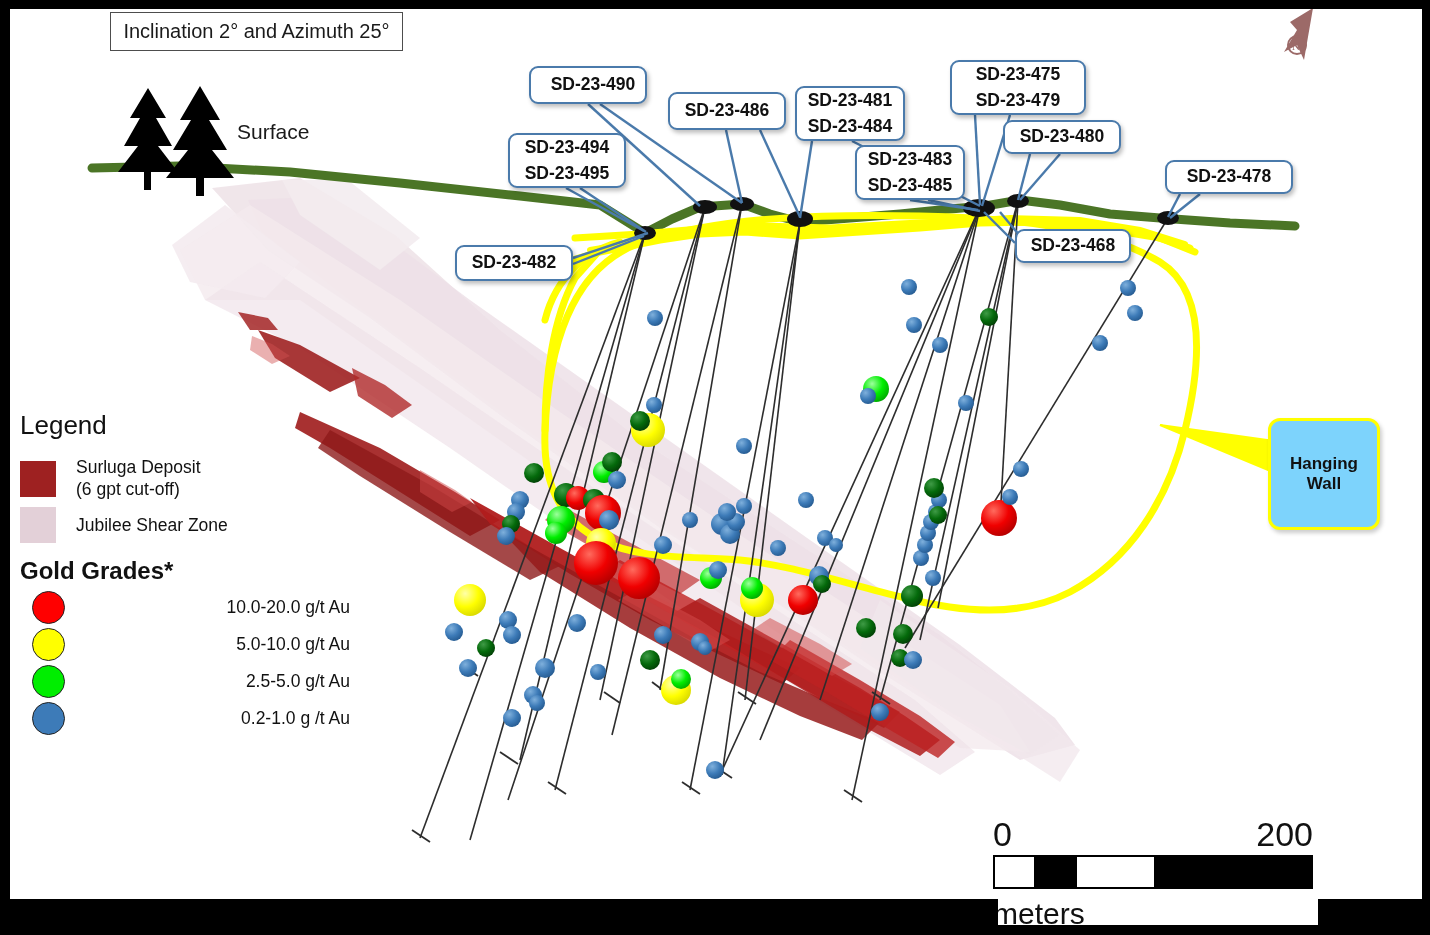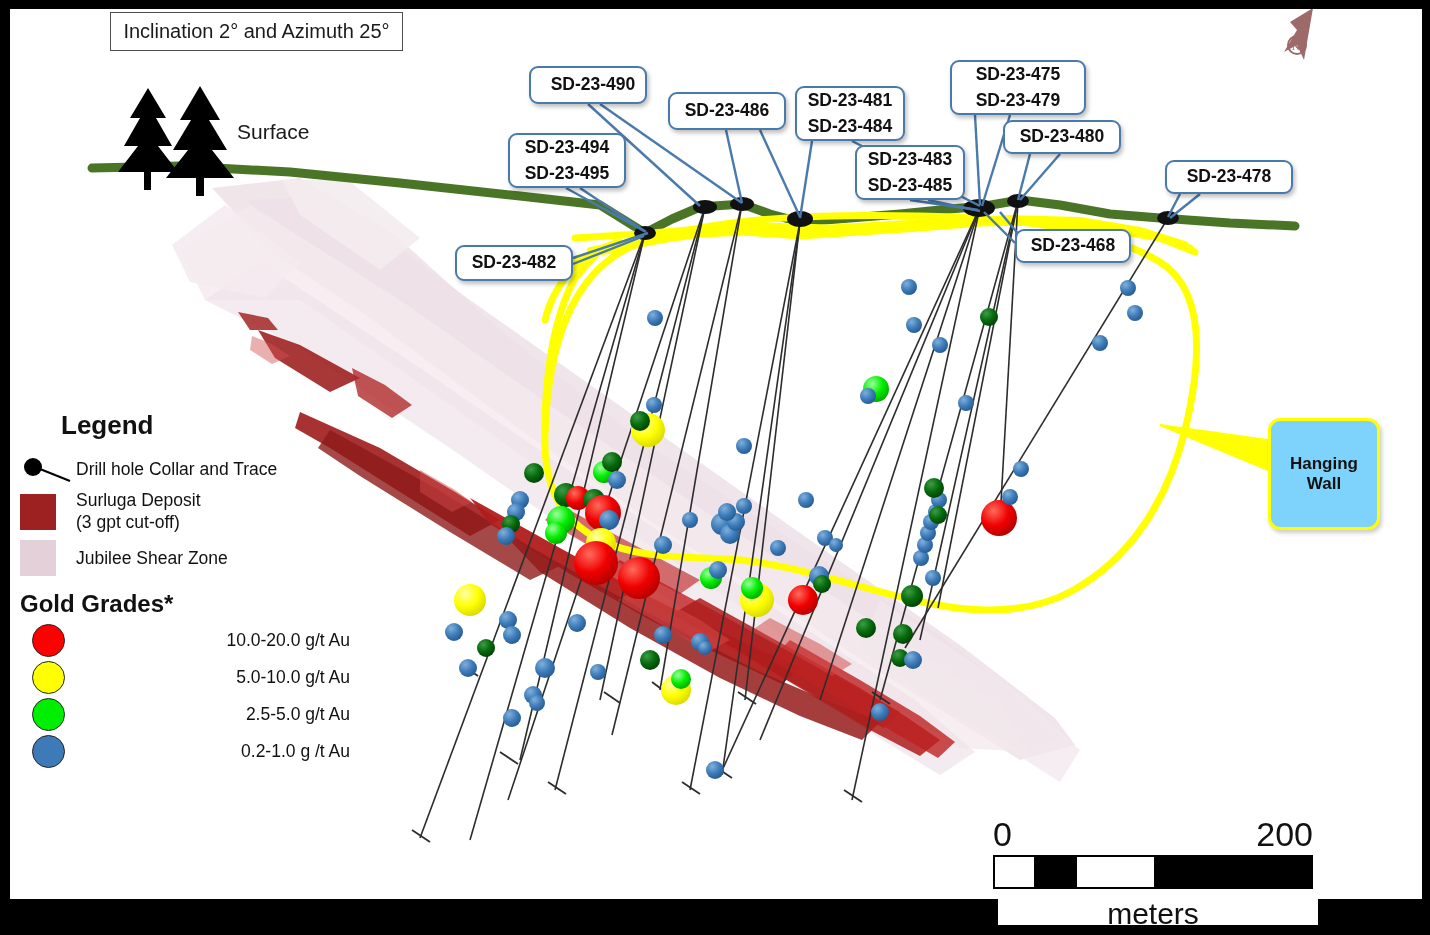--- a/index.html
+++ b/index.html
@@ -40,40 +40,40 @@
   #hangingwall-callout{
     position:absolute;left:1268px;top:418px;width:112px;height:112px;
     background:#7dd3fc;border:3px solid #ffff00;border-radius:12px;
     display:flex;flex-direction:column;align-items:center;justify-content:center;
     font-weight:bold;font-size:17px;color:#111;box-sizing:border-box;
     box-shadow:2px 3px 4px rgba(0,0,0,.2);
   }
 
   
   #legend{position:absolute;left:20px;top:410px;width:330px;color:#111;}
-  #legend-title{font-size:26px;font-weight:bold;margin-bottom:16px;margin-left:41px;}
+  #legend-title{font-size:26px;font-weight:normal;margin-bottom:16px;}
   .leg-row{display:flex;align-items:center;margin-bottom:7px;}
   .leg-sym{width:56px;flex:0 0 56px;display:flex;align-items:center;justify-content:flex-start;}
   .leg-txt{font-size:17.5px;line-height:1.24;}
   .swatch{width:36px;height:36px;display:block;border:0;}
   #grades-title{font-size:24px;font-weight:bold;margin:14px 0 6px 0;}
   .grade-row{display:flex;align-items:center;margin-bottom:4px;justify-content:space-between;}
   .grade-dot{width:31px;height:31px;border-radius:50%;border:1.5px solid #222;
              flex:0 0 31px;margin-left:12px;margin-right:7px;}
   .grade-txt{font-size:17.5px;}
 
   
   #scalebar{position:absolute;left:993px;top:815px;width:320px;}
   #scale-nums{position:relative;height:38px;font-size:34px;color:#111;}
   #scale-zero{position:absolute;left:0;top:0;}
   #scale-max{position:absolute;right:0;top:0;}
   #scale-graphic{position:relative;height:34px;border:2px solid #000;box-sizing:border-box;
                  display:flex;background:#fff;margin-top:2px;}
   .sc-seg{height:100%;}
-  #scale-units{text-align:center;font-size:30px;color:#111;margin-top:8px;}
+  #scale-units{font-size:30px;color:#111;margin-top:8px;}
 
   
   svg.layer{position:absolute;left:0;top:0;width:1430px;height:935px;overflow:visible;}
   #geo-layer{pointer-events:none;}
 </style>
 </head>
 <body>
 
 <div id="stage">
 
@@ -384,37 +384,28 @@
     </div>
 
   <div id="hangingwall-callout">
     <span>Hanging</span>
     <span>Wall</span>
   </div>
 
   <div id="legend">
     <div id="legend-title">Legend</div>
 
-    <div class="leg-row">
-      <div class="leg-sym">
-        <svg width="54" height="26" viewBox="0 0 54 26">
-          <circle cx="13" cy="10" r="9" fill="#000"></circle>
-          <line x1="20" y1="12" x2="50" y2="24" stroke="#000" stroke-width="2"></line>
-        </svg>
-      </div>
-      <div class="leg-txt">Drill hole Collar and Trace</div>
-    </div>
 
     <div class="leg-row">
       <div class="leg-sym">
         <span class="swatch" id="sw-deposit" style="background: rgb(158, 33, 33);"></span>
       </div>
       <div class="leg-txt" id="leg-deposit-txt">
           <div>Surluga Deposit</div>
-          <div>(3 gpt cut-off)</div>
+          <div>(6 gpt cut-off)</div>
         </div>
     </div>
 
     <div class="leg-row">
       <div class="leg-sym">
         <span class="swatch" id="sw-shear" style="background: rgb(227, 208, 216);"></span>
       </div>
       <div class="leg-txt">Jubilee Shear Zone</div>
     </div>
 

